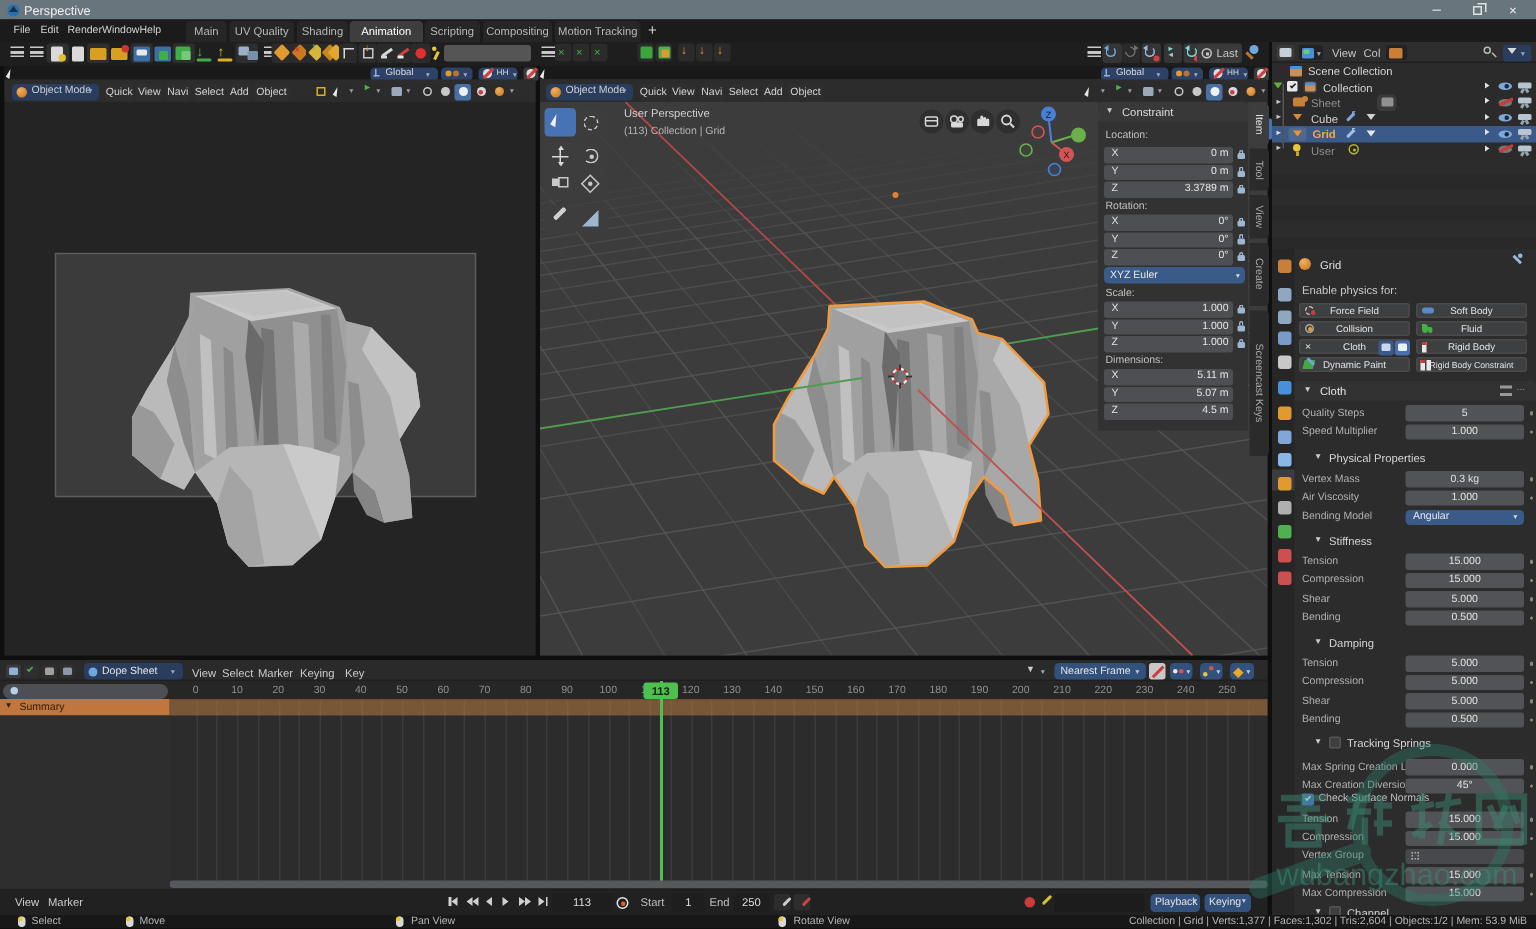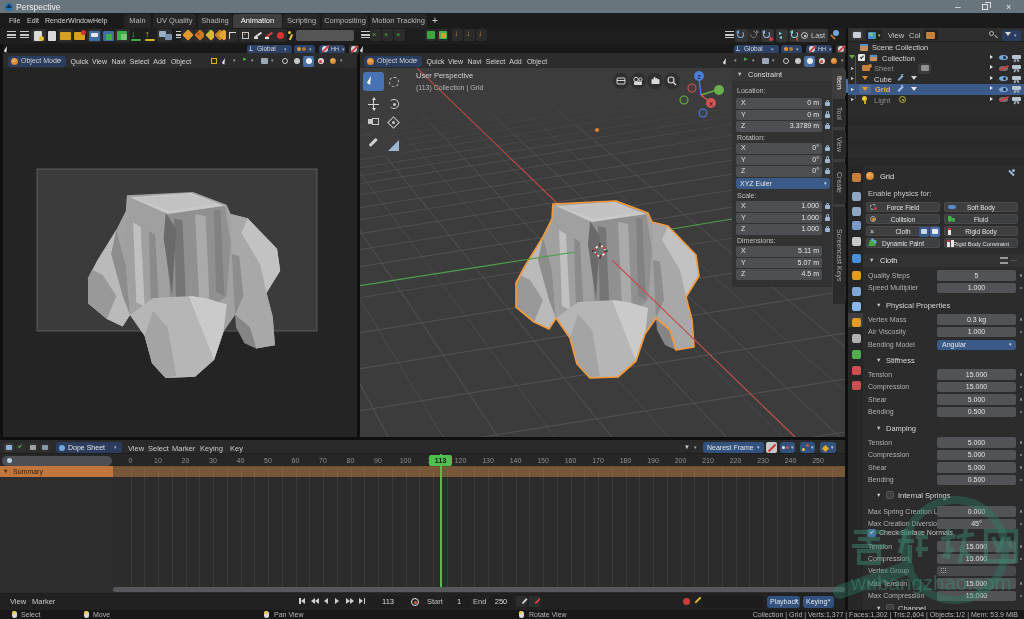--- a/index.html
+++ b/index.html
@@ -209,21 +209,21 @@
 <div style="left:911px;top:87px;width:0;height:0;border-left:3.2px solid transparent;border-right:3.2px solid transparent;border-top:4.4799999999999995px solid #e8e8e8;"></div>
 <div style="left:990px;top:86px;width:0;height:0;border-top:2.5px solid transparent;border-bottom:2.5px solid transparent;border-left:3.5px solid #e0e0e0;"></div>
     <div style="left:999px;top:86.5px;width:9px;height:5px;background:#7fa8d8;border-radius:50%;"></div>
     <div style="left:1002.5px;top:87.5px;width:3px;height:3px;background:#1a2a3a;border-radius:50%;"></div>
     <div style="left:1012px;top:86px;width:9px;height:4px;background:#b8c4d0;border-radius:1px;"></div>
     <div style="left:1014px;top:90px;width:1.5px;height:3px;background:#98a4b0;transform:rotate(30deg);"></div>
     <div style="left:1017px;top:90px;width:1.5px;height:3px;background:#98a4b0;transform:rotate(-30deg);"></div>
 <div style="left:850px;top:96px;font-size:5px;color:#c8c8c8;white-space:nowrap;">►</div>
 <div style="left:862px;top:96px;width:5px;height:5px;background:#e8c838;border-radius:50%;"></div>
     <div style="left:864px;top:100.5px;width:1.5px;height:3px;background:#c8a828;"></div>
-<div style="left:874px;top:95.5px;font-size:7.5px;color:#8f8f8f;white-space:nowrap;">Light</div>
+<div style="left:874px;top:95.5px;font-size:7.5px;color:#8f8f8f;white-space:nowrap;">User</div>
 <div style="left:899px;top:96px;width:7px;height:7px;border:1.2px solid #b8b832;border-radius:50%;"></div>
     <div style="left:902px;top:99px;width:2px;height:2px;background:#b8b832;border-radius:50%;"></div>
 <div style="left:990px;top:96.5px;width:0;height:0;border-top:2.5px solid transparent;border-bottom:2.5px solid transparent;border-left:3.5px solid #e0e0e0;"></div>
     <div style="left:999px;top:97.0px;width:9px;height:5px;background:#777;border-radius:50%;"></div>
     <div style="left:999px;top:98.0px;width:10px;height:1.6px;background:#cc3b3b;transform:rotate(-25deg);"></div>
     <div style="left:1012px;top:96.5px;width:9px;height:4px;background:#b8c4d0;border-radius:1px;"></div>
     <div style="left:1014px;top:100.5px;width:1.5px;height:3px;background:#98a4b0;transform:rotate(30deg);"></div>
     <div style="left:1017px;top:100.5px;width:1.5px;height:3px;background:#98a4b0;transform:rotate(-30deg);"></div>
 <div style="left:845px;top:79px;width:2.5px;height:14px;background:#4772b3;border-radius:1px;"></div>
 <div style="left:3px;top:44px;width:354px;height:393px;background:#242424;"></div>
@@ -679,21 +679,21 @@
 <div style="left:868px;top:463.5px;font-size:7px;color:#b0b0b0;white-space:nowrap;">Shear</div>
     <div style="left:937px;top:462px;width:79px;height:10.5px;background:#515356;border-radius:2px;"></div>
     <div style="left:937px;top:463.5px;width:79px;font-size:7px;color:#e2e2e2;text-align:center;">5.000</div>
     <div style="left:1019.5px;top:466px;width:2.5px;height:2.5px;background:#888;border-radius:50%;"></div>
 <div style="left:868px;top:476.0px;font-size:7px;color:#b0b0b0;white-space:nowrap;">Bending</div>
     <div style="left:937px;top:474.5px;width:79px;height:10.5px;background:#515356;border-radius:2px;"></div>
     <div style="left:937px;top:476.0px;width:79px;font-size:7px;color:#e2e2e2;text-align:center;">0.500</div>
     <div style="left:1019.5px;top:478.5px;width:2.5px;height:2.5px;background:#888;border-radius:50%;"></div>
 <div style="left:876px;top:492px;font-size:5.5px;color:#ccc;white-space:nowrap;">▼</div>
     <div style="left:886px;top:491px;width:7.5px;height:7.5px;background:#3f3f3f;border:1px solid #555;border-radius:1.5px;"></div>
-    <div style="left:898px;top:491px;font-size:7.5px;color:#d6d6d6;white-space:nowrap;">Internal Springs</div>
+    <div style="left:898px;top:491px;font-size:7.5px;color:#d6d6d6;white-space:nowrap;">Tracking Springs</div>
 <div style="left:868px;top:507.5px;font-size:7px;color:#b0b0b0;white-space:nowrap;">Max Spring Creation Le..</div>
     <div style="left:937px;top:506px;width:79px;height:10.5px;background:#515356;border-radius:2px;"></div>
     <div style="left:937px;top:507.5px;width:79px;font-size:7px;color:#e2e2e2;text-align:center;">0.000</div>
     <div style="left:1019.5px;top:510px;width:2.5px;height:2.5px;background:#888;border-radius:50%;"></div>
 <div style="left:868px;top:520.0px;font-size:7px;color:#b0b0b0;white-space:nowrap;">Max Creation Diversion</div>
     <div style="left:937px;top:518.5px;width:79px;height:10.5px;background:#515356;border-radius:2px;"></div>
     <div style="left:937px;top:520.0px;width:79px;font-size:7px;color:#e2e2e2;text-align:center;">45°</div>
     <div style="left:1019.5px;top:522.5px;width:2.5px;height:2.5px;background:#888;border-radius:50%;"></div>
 <div style="left:868px;top:529px;width:7.5px;height:7.5px;background:#4772b3;border-radius:1.5px;"></div>
 <div style="left:869.5px;top:531px;width:3.5px;height:1.9250000000000003px;border-left:1.3px solid #fff;border-bottom:1.3px solid #fff;transform:rotate(-45deg);"></div>

